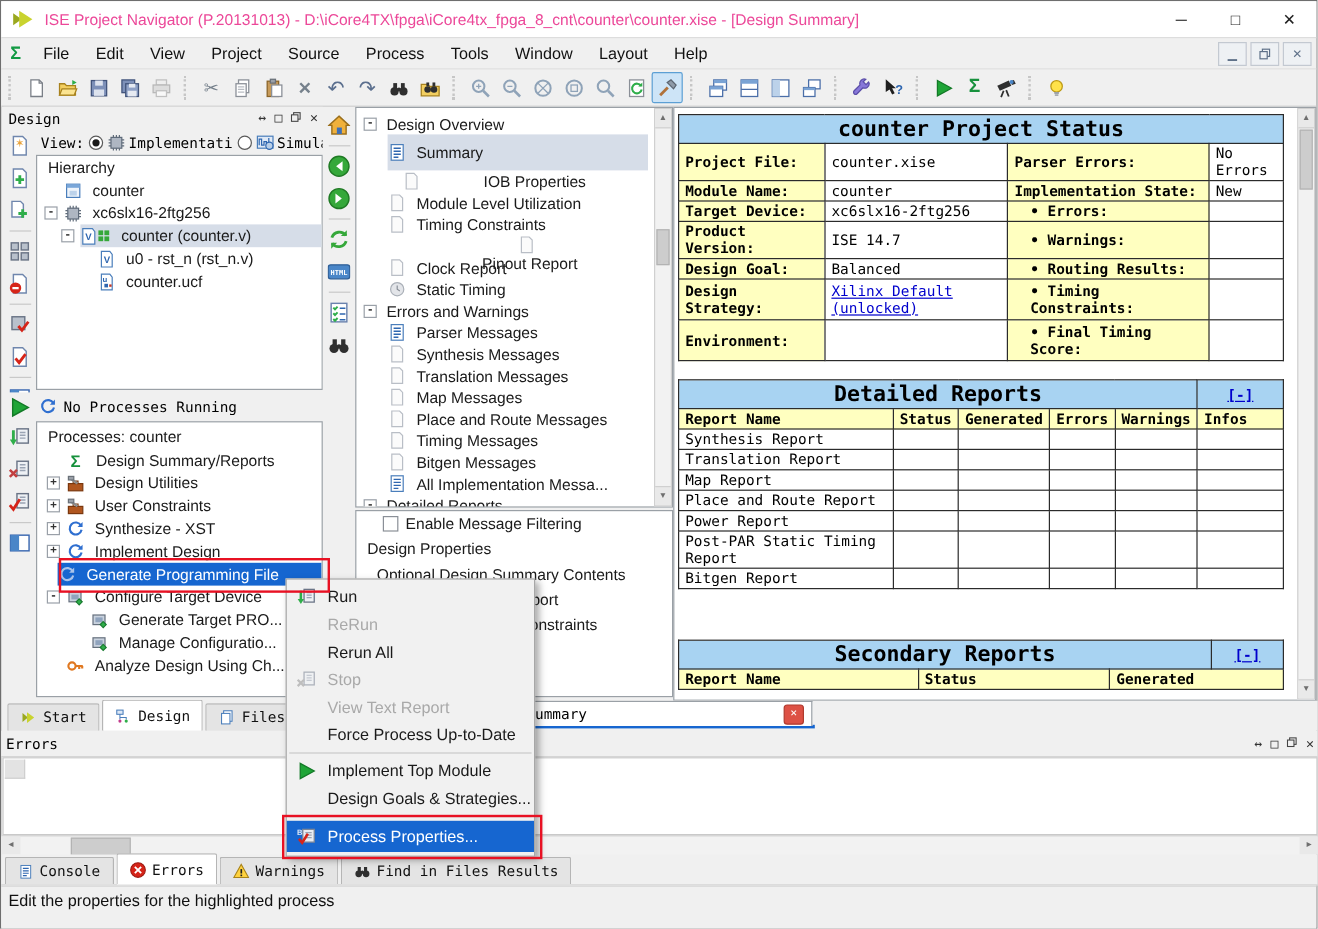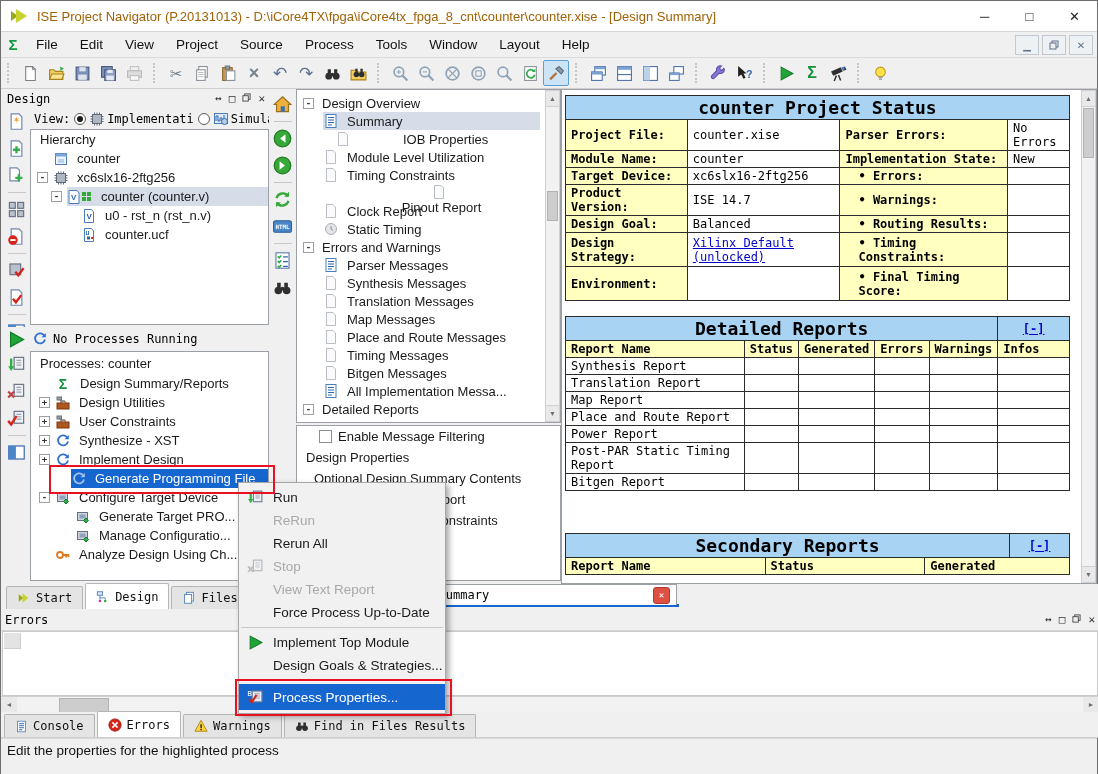--- a/index.html
+++ b/index.html
@@ -4,21 +4,21 @@
 <style>
   html,body{margin:0;padding:0;}
   body{width:1098px;height:774px;position:relative;font-family:"Liberation Sans",sans-serif;
        font-size:13px;background:#fff;overflow:hidden;cursor:default;-webkit-user-select:none;user-select:none;}
   .window{position:absolute;inset:0;border:1px solid #6e6e6e;background:#f0f0f0;box-sizing:border-box;}
   .mono{font-family:"DejaVu Sans Mono",monospace;}
 
   
   .titlebar{position:absolute;left:0;top:0;width:100%;height:31px;background:#fff;border-bottom:1px solid #d5d5d5;display:flex;align-items:center;box-sizing:border-box;}
   .titlebar .logo{margin:0 7px 0 9px;flex:none;}
-  .title-text{font-size:13px;color:#a16207;white-space:nowrap;}
+  .title-text{font-size:13px;color:#ec4899;white-space:nowrap;}
   .winbtns{position:absolute;right:0;top:0;height:30px;display:flex;}
   .wbtn{width:45px;height:30px;display:flex;align-items:center;justify-content:center;font-size:13px;color:#222;}
 
   
   .menubar{position:absolute;left:0;top:31px;width:100%;height:26px;background:#f0f0f0;border-bottom:1px solid #dcdcdc;display:flex;align-items:center;box-sizing:border-box;}
   .menusigma{width:24px;text-align:center;color:#129a43;font-weight:bold;font-size:15px;flex:none;}
   .mitem{padding:0 11px;height:100%;display:flex;align-items:center;color:#111;font-size:13.5px;}
   .mdictrls{position:absolute;right:4px;top:3px;display:flex;gap:3px;}
   .mdibtn{width:22px;height:18px;border:1px solid #c3c9d1;background:#eef1f4;display:flex;align-items:center;justify-content:center;color:#5f7189;font-size:10px;}
 
@@ -532,21 +532,21 @@
         <span class="lbl">Synthesize - XST</span>
       </div>
       <div class="trow" style="padding-left:8px;">
         <span class="exp">+</span>
         <svg class="ic16" viewBox="0 0 16 16">
             <path d="M12.5 5A5 5 0 1 0 13 8.5" fill="none" stroke="#2f6fd0" stroke-width="1.8"></path>
             <path d="M13.8 2v4.2H9.6z" fill="#2f6fd0"></path>
           </svg>
         <span class="lbl">Implement Design</span>
       </div>
-      <div class="trow" style="padding-left:24px;">
+      <div class="trow" style="padding-left:1px;">
         <span class="exp hid"></span>
         <span class="hl sel-active" style="flex:1;">
           <svg class="ic16" viewBox="0 0 16 16">
               <path d="M12.5 5A5 5 0 1 0 13 8.5" fill="none" stroke="#a9c3ea" stroke-width="1.8"></path>
               <path d="M13.8 2v4.2H9.6z" fill="#a9c3ea"></path>
             </svg>
           <span class="lbl">Generate Programming File</span>
         </span>
       </div>
       <div class="trow" style="padding-left:8px;">
@@ -651,21 +651,21 @@
           <circle cx="8" cy="9" r="1.6" fill="#2f2f2f"></circle>
         </svg>
     </div>
 
     <div class="whitebox" style="left:27px;top:0;width:265px;height:334px;">
       <div style="padding-top:4px;">
         <div class="trow" style="height:18px;padding-left:6px;">
             <span class="exp">-</span>
             <span class="lbl">Design Overview</span>
           </div>
-        <div class="trow" style="height:18px;padding-left:26px;">
+        <div class="trow" style="height:30px;padding-left:26px;">
           <span class="hl sel-inactive" style="flex:1;margin-right:20px;">
           <svg class="ic16" viewBox="0 0 16 16">
                 <rect x="3" y="1.5" width="10" height="13" fill="#fff" stroke="#4a7ebb"></rect>
                 <path d="M5 4.5h6M5 7h6M5 9.5h6M5 12h4" stroke="#2e66b0" stroke-width="1.2"></path>
               </svg>
           <span class="lbl">Summary</span>
             </span>
         </div>
         <div class="trow" style="height:18px;padding-left:38px;gap:44px;">
             <svg class="ic16" viewBox="0 0 16 16">

